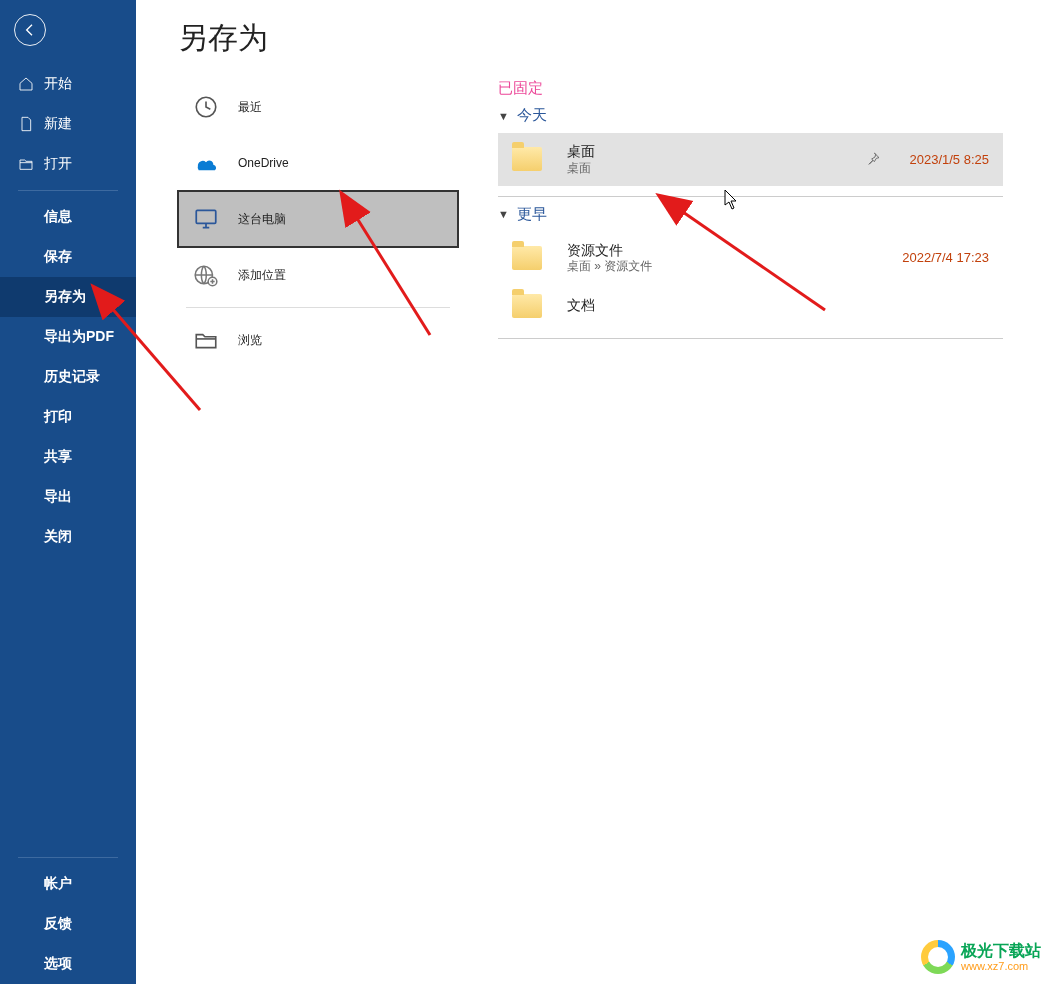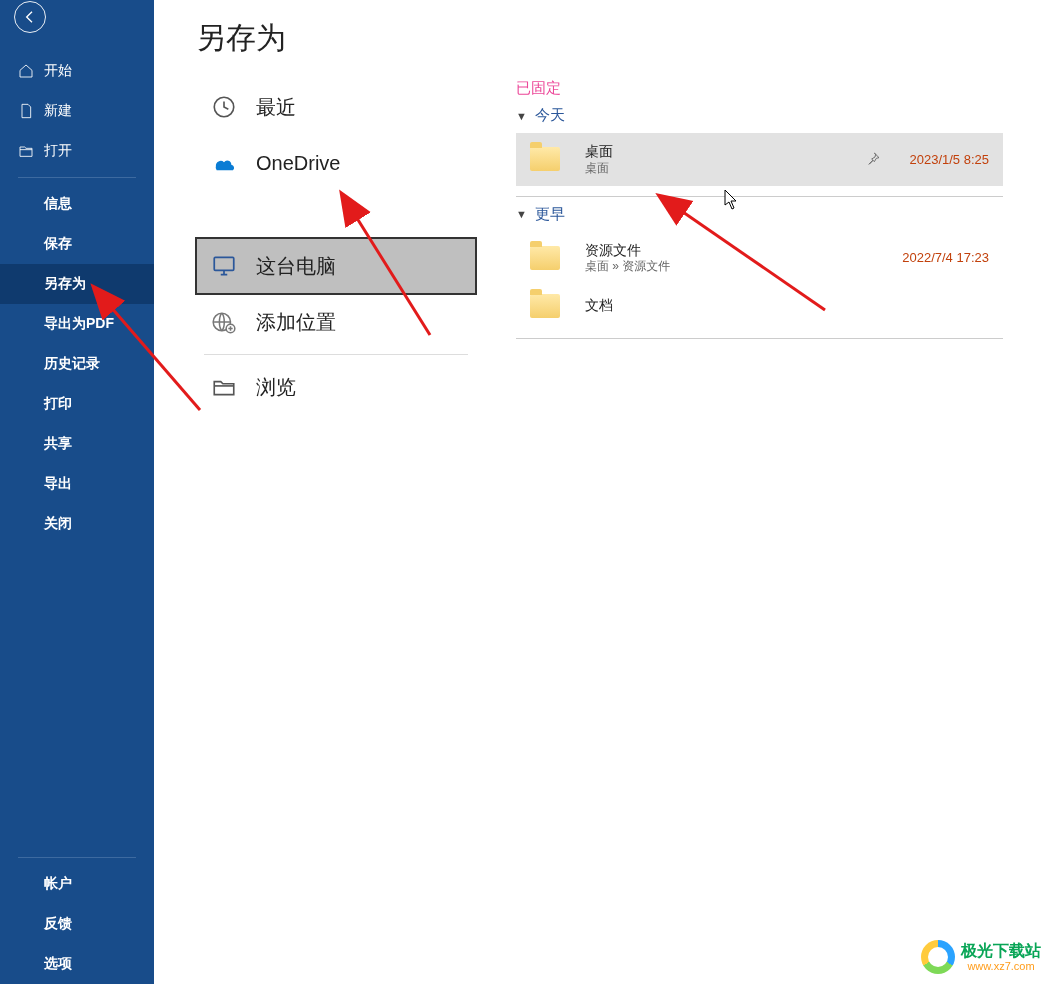--- a/index.html
+++ b/index.html
@@ -11,26 +11,26 @@
     background: #fff;
     display: flex;
     width: 1053px;
     height: 984px;
     overflow: hidden;
     position: relative;
   }
 
   
   .sidebar {
-    width: 154px;
+    width: 136px;
     background: #184c8a;
     color: #fff;
     display: flex;
     flex-direction: column;
-    padding-top: 1px;
+    padding-top: 14px;
   }
   .back-btn {
     width: 32px; height: 32px;
     border-radius: 50%;
     border: 1px solid rgba(255,255,255,.9);
     margin-left: 14px;
     margin-bottom: 18px;
     display: flex; align-items: center; justify-content: center;
     cursor: pointer;
   }
@@ -77,25 +77,24 @@
     align-items: center;
     gap: 18px;
     padding: 14px 14px;
     cursor: pointer;
     border-bottom: none;
   }
   .loc-item.selected {
     background: #bfbfbf;
     outline: 2px solid #333;
     outline-offset: -1px;
-    margin-top: 47px;
   }
   .loc-icon { width: 28px; height: 28px; display:flex; align-items:center; justify-content:center; flex-shrink:0; }
   .loc-icon svg { width: 26px; height: 26px; }
-  .loc-label { font-size: 20px; color:#222; }
+  .loc-label { font-size: 12px; color:#222; }
   .loc-sep { border-top:1px solid #ddd; margin:4px 8px 4px 8px; }
 
   
   .right-panel { flex:1; padding-right:20px; }
   .pinned-title { color:#ec4899; font-size:15px; font-weight:400; }
   .pinned-desc { color:#555; font-size:13px; margin-top:4px; margin-bottom:26px; }
 
   .group-heading {
     display:flex; align-items:center; gap:8px;
     color:#2b579a; font-size:15px; margin-bottom:8px; margin-top:8px;
@@ -137,21 +136,21 @@
   .watermark { position:absolute; right:12px; bottom:10px; display:flex; align-items:center; gap:6px; }
   .watermark .logo {
     width:34px; height:34px; border-radius:50%;
     background: conic-gradient(#2aa3ff 0 120deg, #7ed957 120deg 240deg, #ffcb3d 240deg 360deg);
     position:relative;
   }
   .watermark .logo::after{
     content:""; position:absolute; left:7px; top:7px; width:20px; height:20px;
     background:#fff; border-radius:50%;
   }
-  .watermark .txt { display:flex; flex-direction:column; line-height:1.1;text-align:center; }
+  .watermark .txt { display:flex; flex-direction:column; line-height:1.1; }
   .watermark .txt1 { color:#08a556; font-size:16px; font-weight:700; }
   .watermark .txt2 { color:#ff9c1a; font-size:11px; }
 
 </style>
 </head>
 <body>
 
 <div class="sidebar">
   <div class="back-btn">
     <svg viewBox="0 0 24 24">

